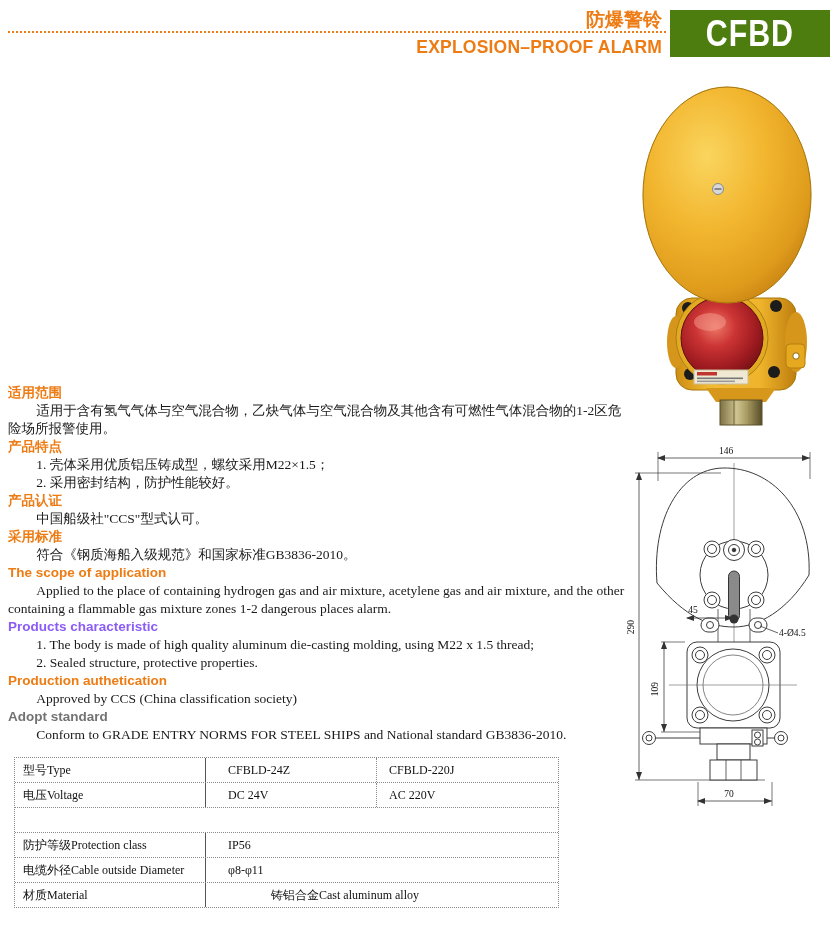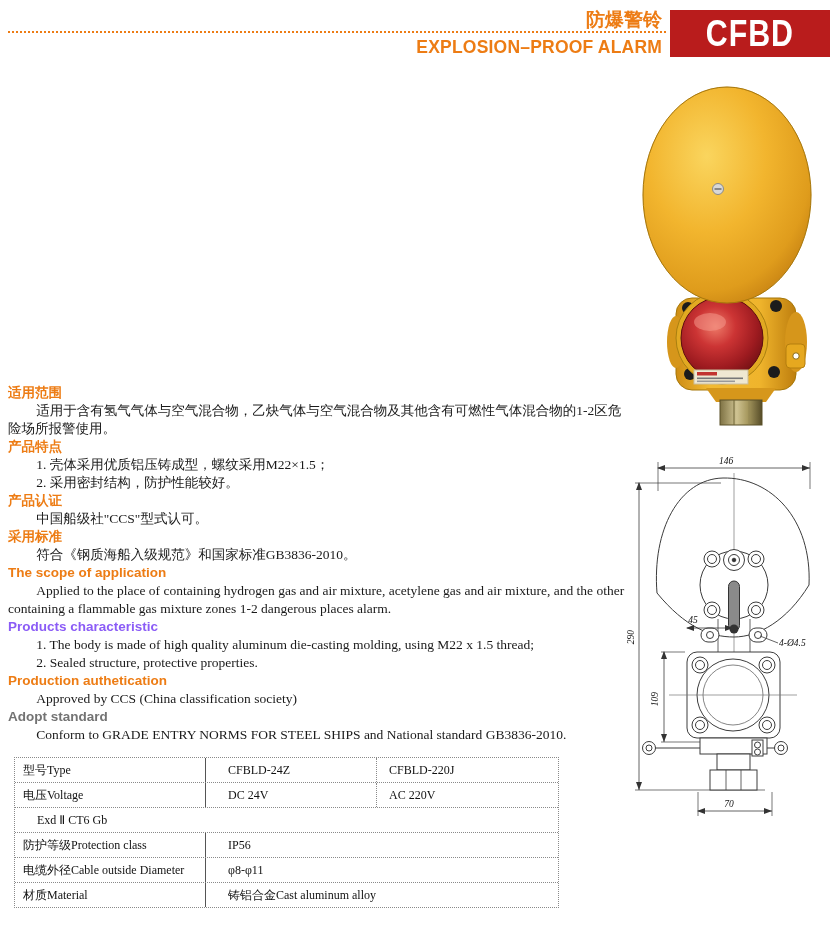--- a/index.html
+++ b/index.html
@@ -19,41 +19,41 @@
 
   
   .sections{position:absolute;left:8px;top:384px;width:618px;font-size:13.5px;line-height:18px;}
   .sec-h{font-family:"Liberation Sans",sans-serif;font-weight:bold;font-size:13.5px;}
   .para{text-indent:2.1em;}
 
   
   .spec{position:absolute;left:14px;top:757px;width:543px;border:1px dotted #8a8a8a;
         font-size:12px;color:#111;}
   .s-row{display:flex;height:24px;border-bottom:1px dotted #8a8a8a;align-items:stretch;}
-  .s-row:last-child{border-bottom:none;}
+  .s-row:last-child{border-bottom:none;gap:43px;}
   .s-label{width:182px;padding-left:8px;border-right:1px solid #555;display:flex;align-items:center;}
   .s-v1{width:148px;padding-left:22px;display:flex;align-items:center;}
   .s-v1.mid{border-right:1px dotted #8a8a8a;}
   .s-v1.full{flex:1;border-right:none;}
   .s-v2{flex:1;padding-left:12px;display:flex;align-items:center;}
 
   
   .photo{position:absolute;left:628px;top:82px;}
-  .draw{position:absolute;left:625px;top:445px;font-style:italic;}
+  .draw{position:absolute;left:625px;top:435px;}
   .dtxt{font-family:"Liberation Serif",serif;font-size:9.5px;fill:#111;}
 </style>
 </head>
 <body>
 
 <div class="page">
 
   <div class="hdr-cn accent" style="color: rgb(237, 124, 20);">防爆警铃</div>
   <div class="hdr-rule accent-border" style="border-color: rgb(237, 124, 20);"></div>
   <div class="hdr-en accent" style="color: rgb(237, 124, 20);">EXPLOSION–PROOF ALARM</div>
-  <div class="badge" style="background: #b91c1c;">
+  <div class="badge" style="background: #4d7c0f;">
     <span>CFBD</span>
   </div>
 
   <div class="photo">
     <svg width="196" height="344" viewBox="0 0 196 344">
       <defs>
         <radialGradient id="bellG" cx="38%" cy="32%" r="78%">
           <stop offset="0%" stop-color="#FAD55E"></stop>
             <stop offset="45%" stop-color="#F2B52E"></stop>
           <stop offset="80%" stop-color="#DF9C1C"></stop>
@@ -155,21 +155,20 @@
       <div class="s-label">型号Type</div>
       <div class="s-v1 mid">CFBLD-24Z</div>
       <div class="s-v2">CFBLD-220J</div>
     </div>
     <div class="s-row">
       <div class="s-label">电压Voltage</div>
       <div class="s-v1 mid">DC 24V</div>
       <div class="s-v2">AC 220V</div>
     </div>
     <div class="s-row">
-      <div class="s-v1 full">Exd Ⅱ CT6 Gb</div>
     </div>
     <div class="s-row">
       <div class="s-label">防护等级Protection class</div>
       <div class="s-v1 full">IP56</div>
     </div>
     <div class="s-row">
       <div class="s-label">电缆外径Cable outside Diameter</div>
       <div class="s-v1 full">φ8-φ11</div>
     </div>
     <div class="s-row">

